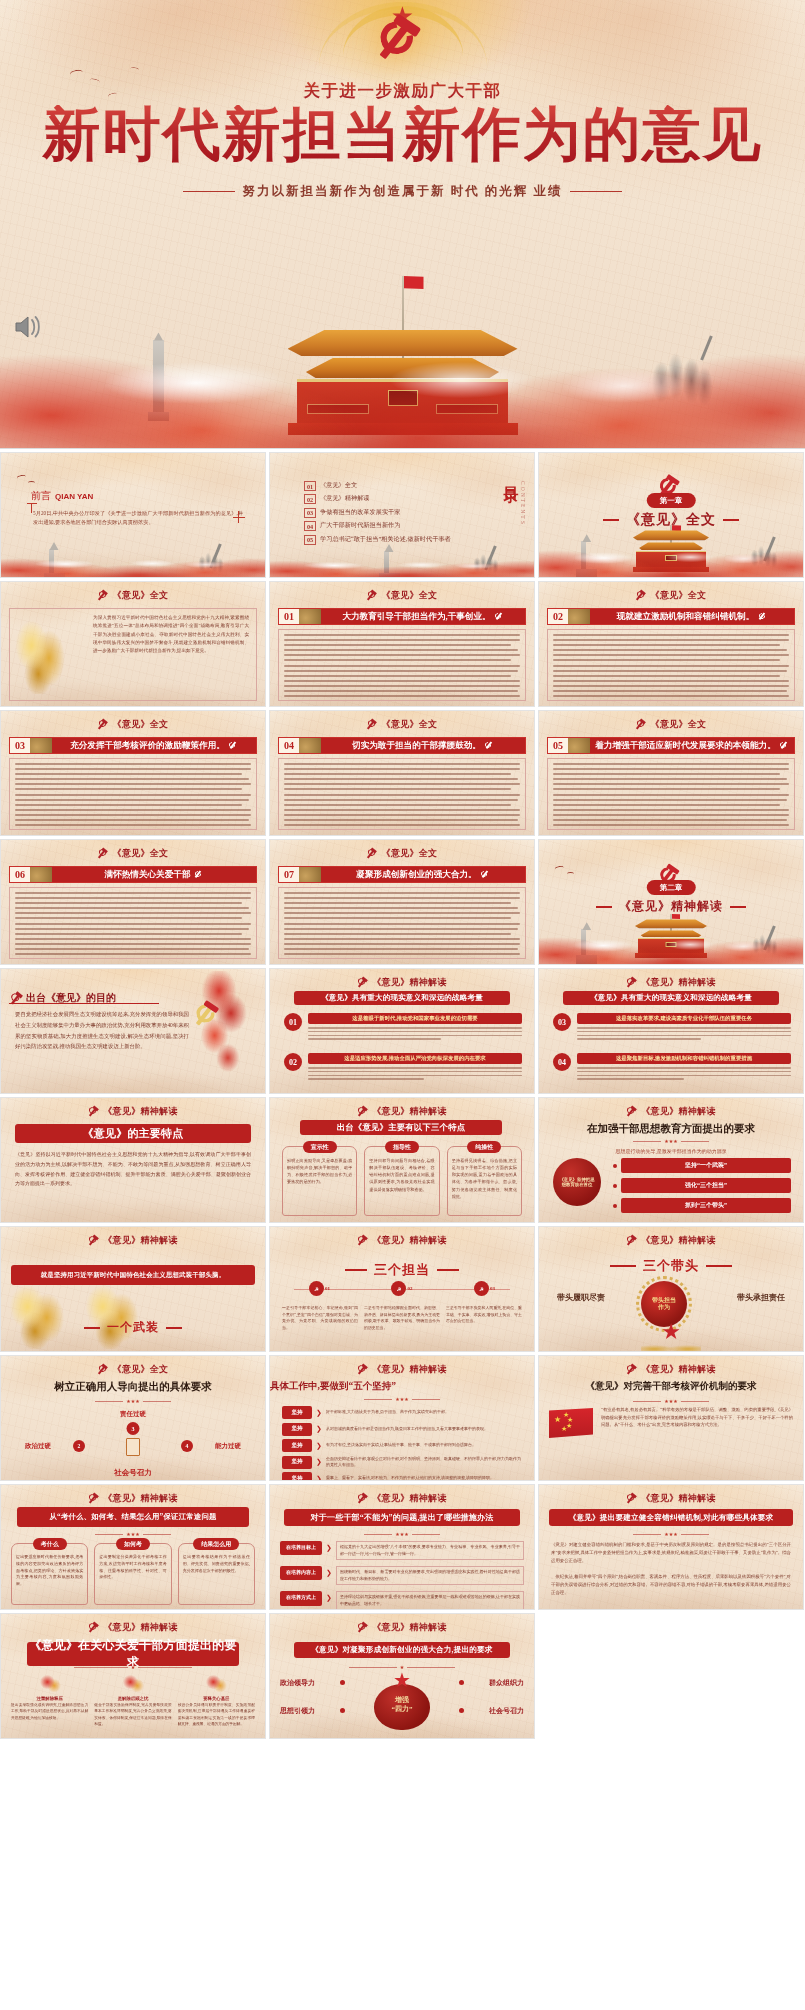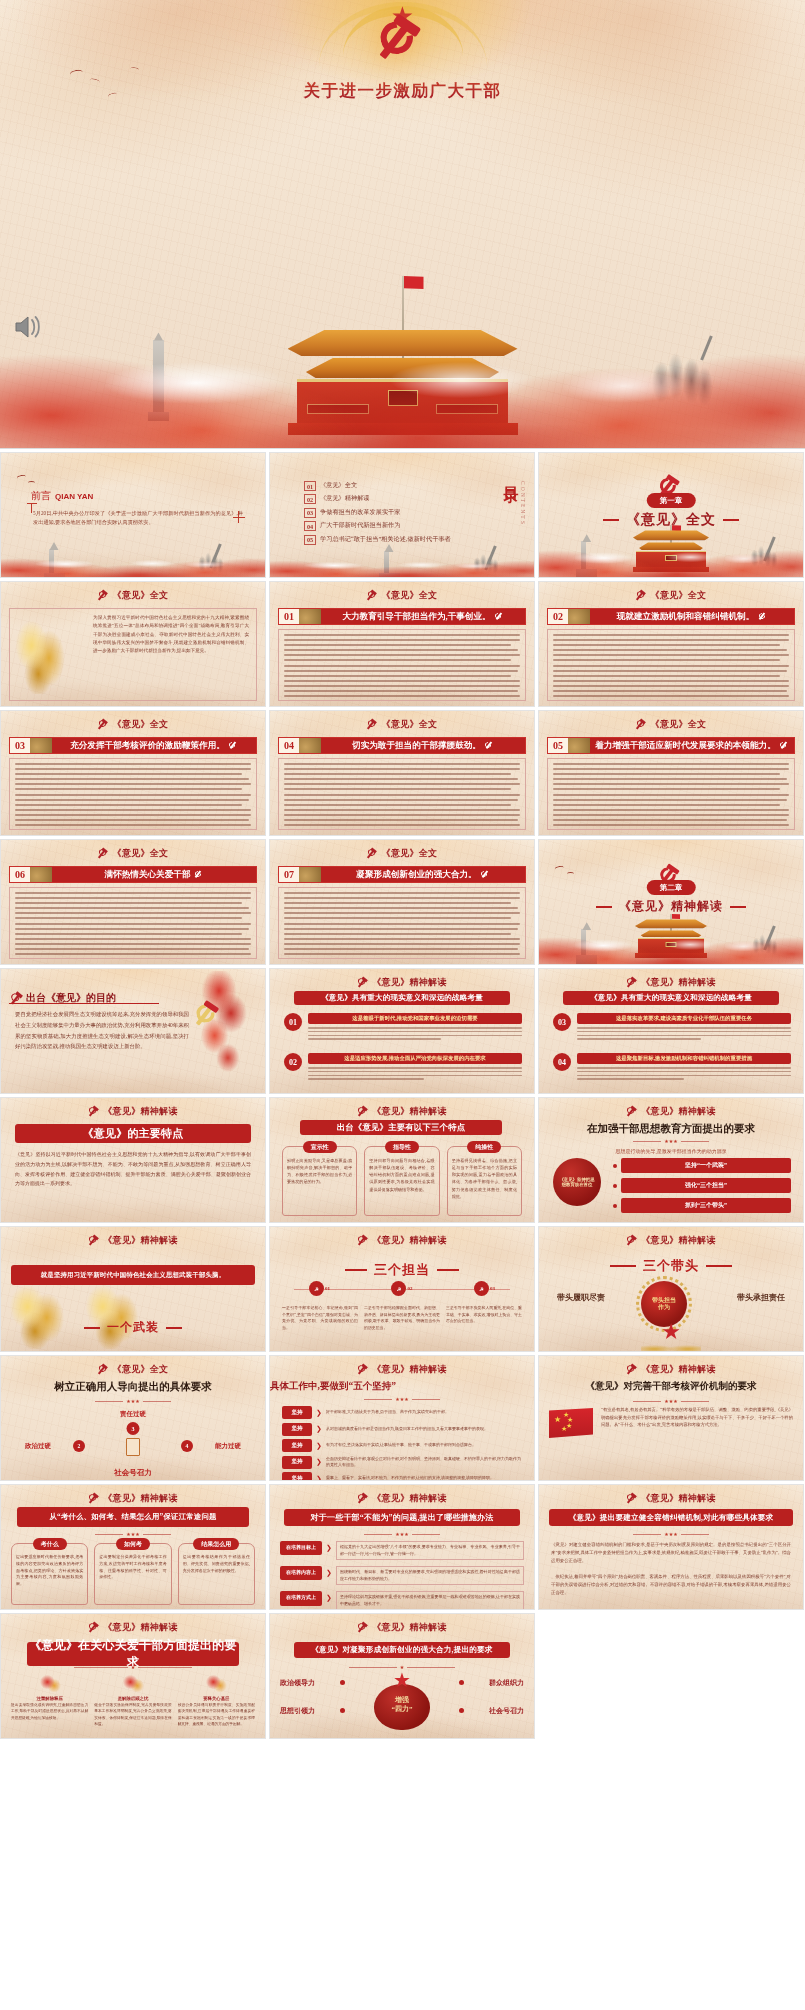--- a/index.html
+++ b/index.html
@@ -398,20 +398,26 @@
   </div>
 
   <div class="birds">
     <b style="left:70px;top:70px"></b>
       <b style="left:88px;top:78px;transform:rotate(14deg) scale(.8)"></b>
     <b style="left:106px;top:92px;transform:rotate(-18deg) scale(.7)"></b>
     <b style="left:128px;top:66px;transform:rotate(8deg) scale(.65)"></b>
   </div>
 
   <div class="kicker">关于进一步激励广大干部</div>
+  <h1>新时代新担当新作为的意见</h1>
+  <div class="subline">
+    <span class="bar"></span>
+    <span>努力以新担当新作为创造属于新 时代 的光辉 业绩</span>
+    <span class="bar"></span>
+  </div>
 
   <div class="scene">
     <div class="flagpole">
         <span class="flag"></span>
       </div>
     <div class="monument"></div>
     <div class="statue"></div>
     <div class="gate">
       <div class="roof"></div>
         <div class="roof2"></div>

